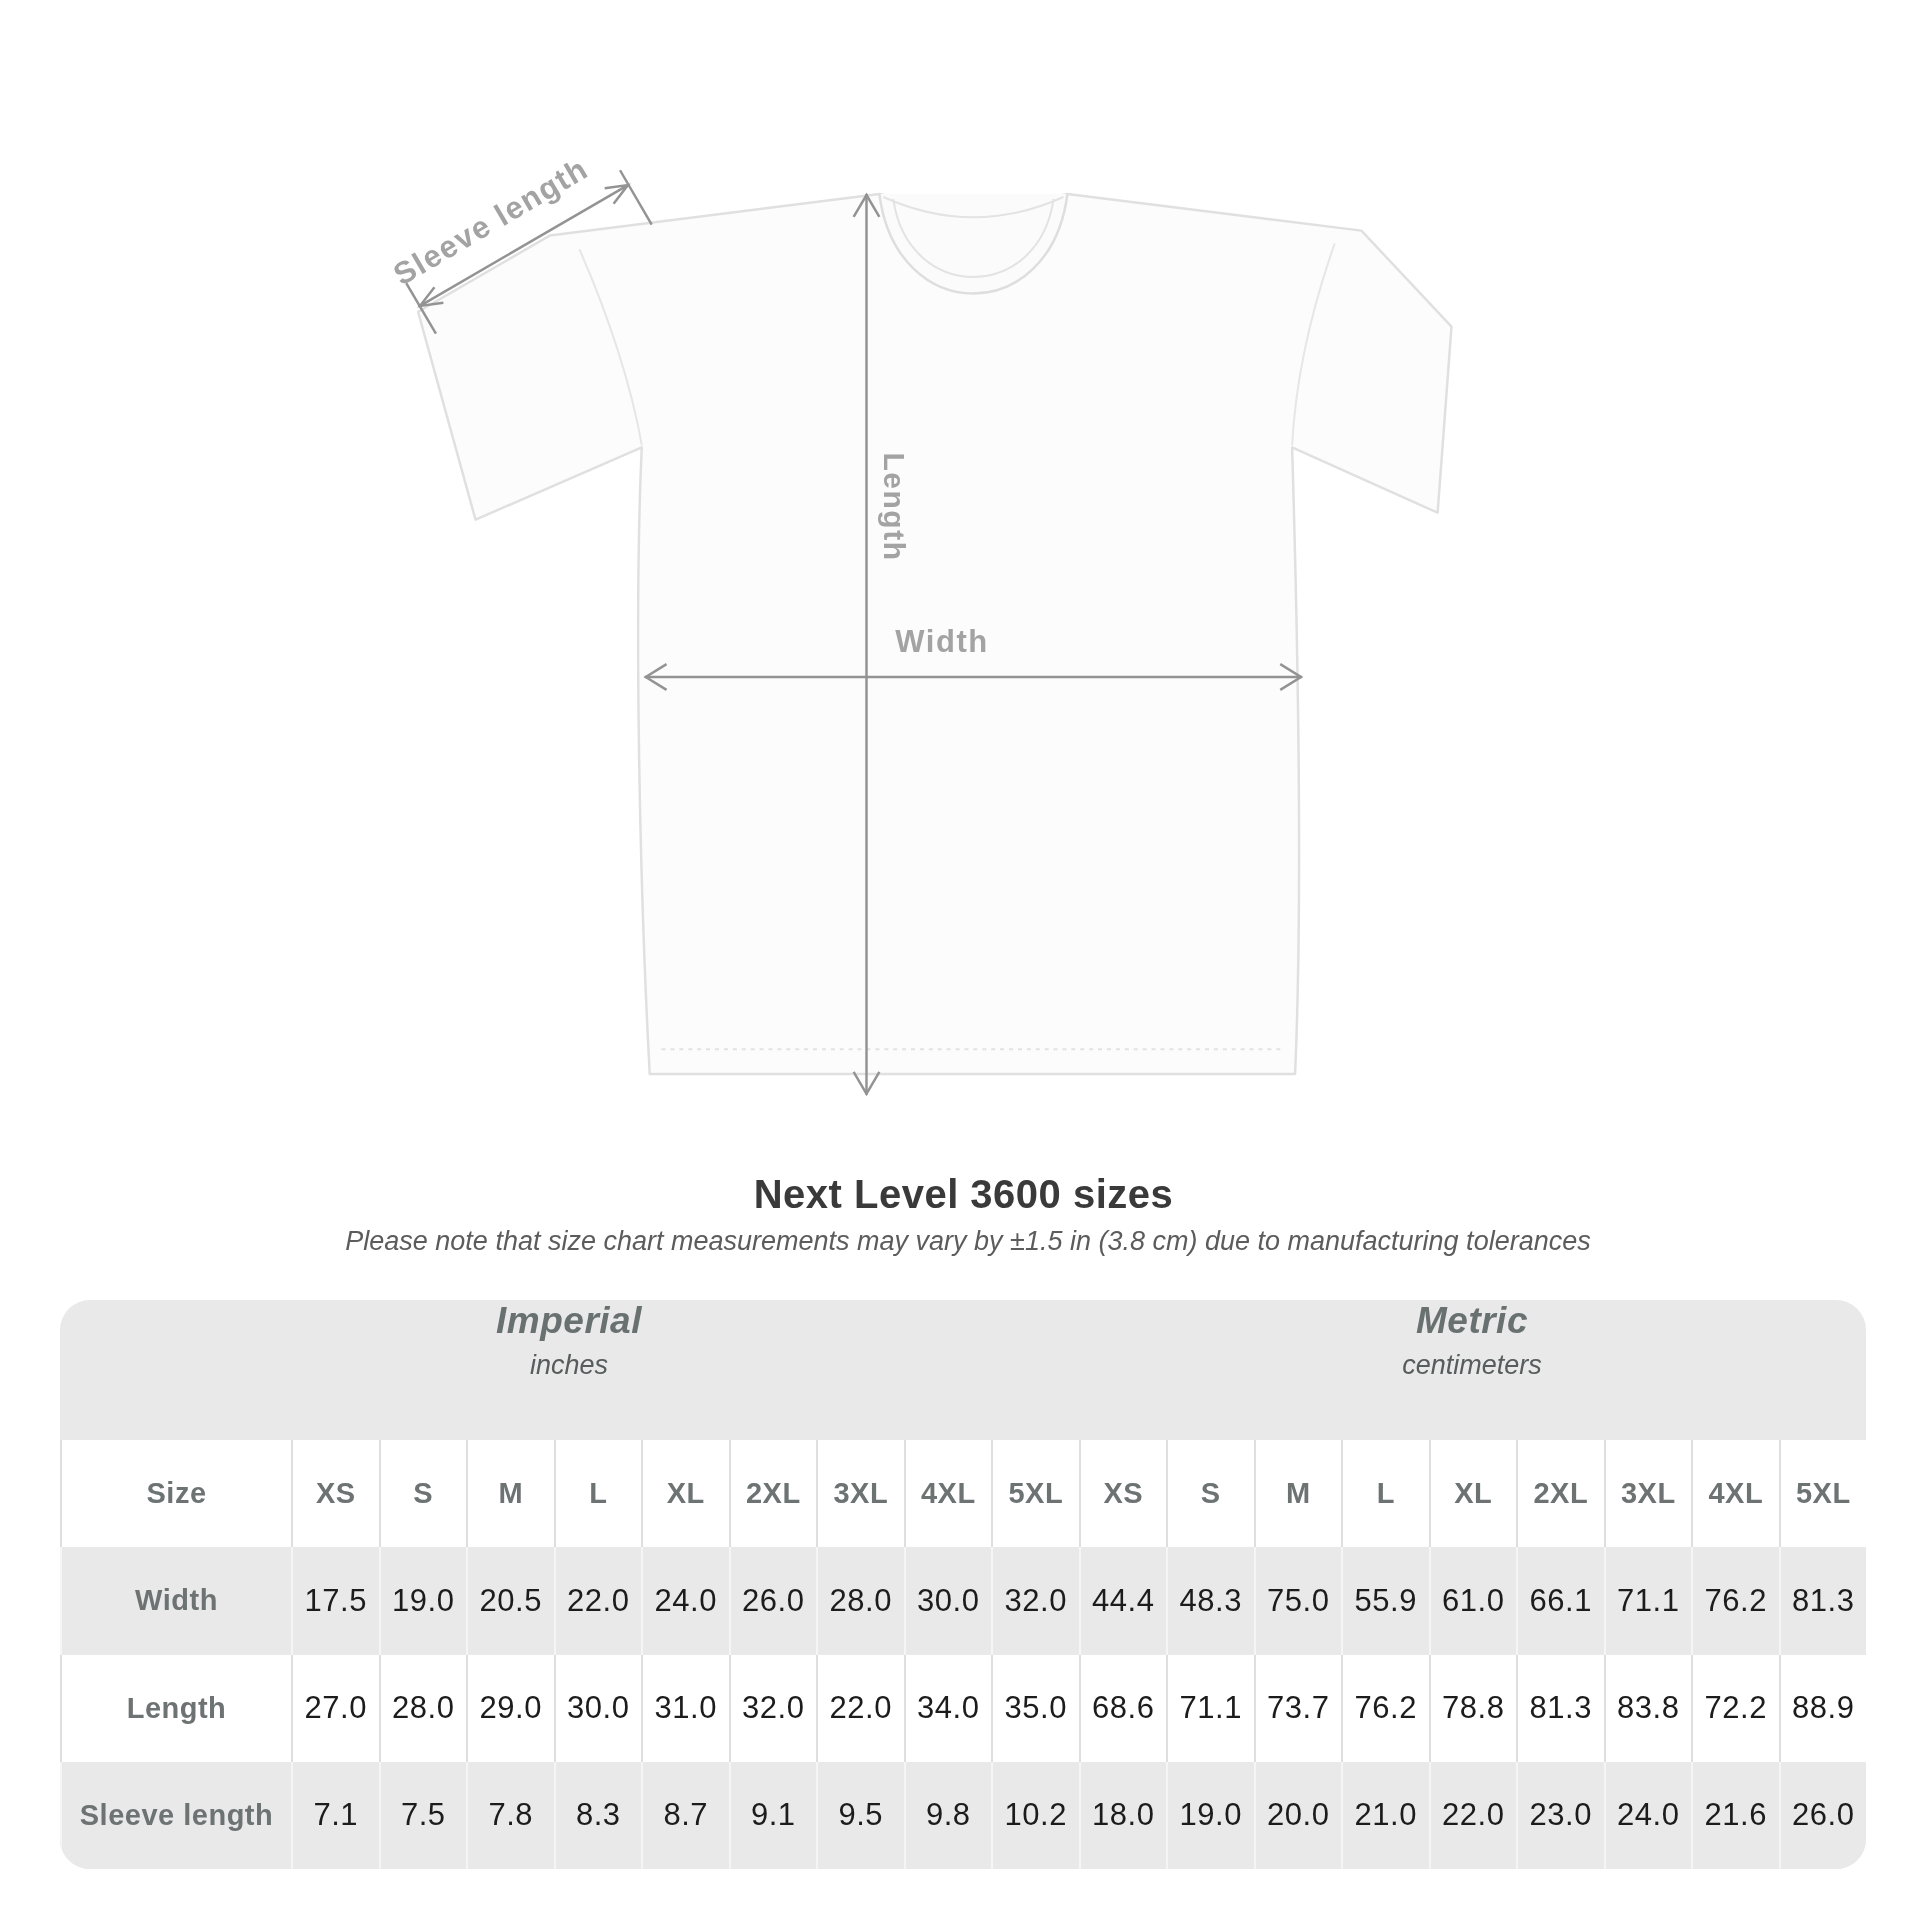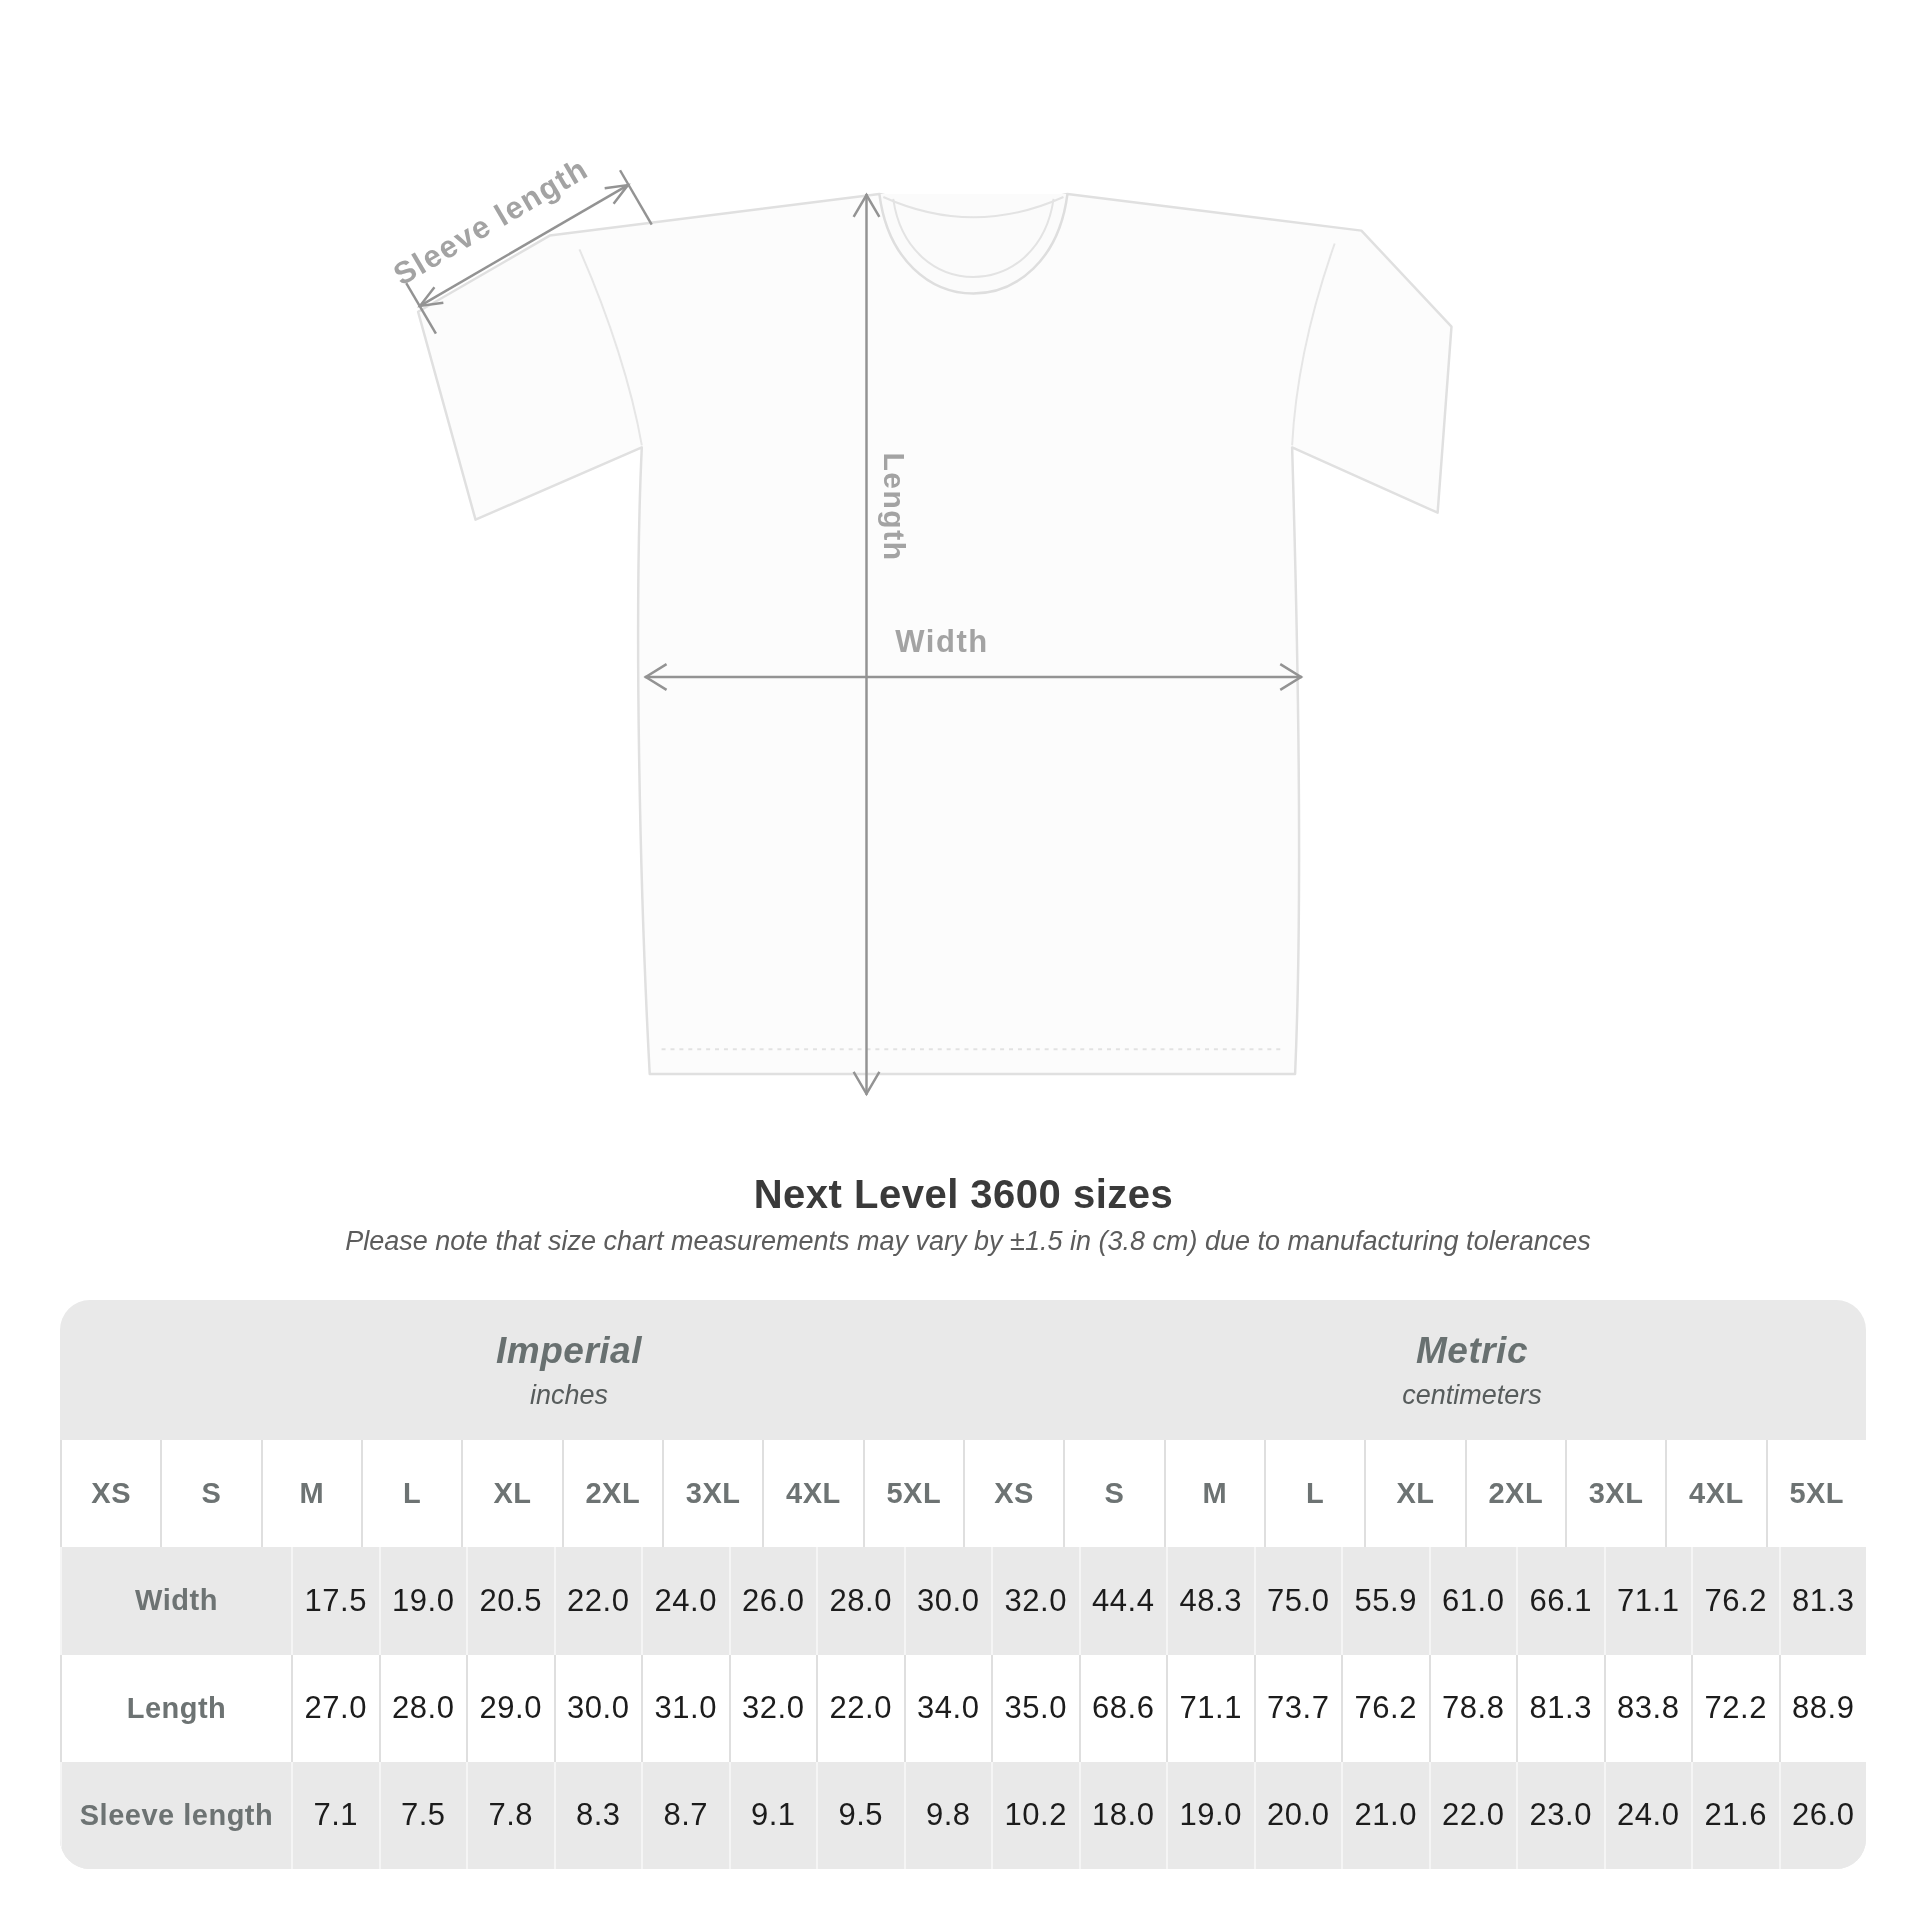--- a/index.html
+++ b/index.html
@@ -31,21 +31,21 @@
     font-size:27px; font-style:italic; color:#5c5c5c;padding-left:9px;
   }
 
   
   #size-table {
     position:absolute; left:60px; top:1300px; width:1806px; height:569px;
     background:#e9e9e9; border-radius:30px; overflow:hidden;
     display:flex; flex-direction:column;
   }
   #unit-band { height:140px; display:flex; }
-  .unit-group { display:flex; flex-direction:column; align-items:center; justify-content:center; gap:8px; }
+  .unit-group { display:flex; flex-direction:column; align-items:center; justify-content:flex-start; gap:8px; }
   #unit-group-imperial { width:1018px; }
   #unit-group-metric { flex:1; }
   .unit-name { font-size:37px; font-weight:bold; font-style:italic; color:#687070; letter-spacing:0.5px; }
   .unit-sub  { font-size:27px; font-style:italic; color:#575c5c; }
 
   .t-row { flex:1; display:flex; align-items:stretch; }
   .t-row.white { background:#ffffff; }
   .t-row.gray  { background:#e9e9e9; }
 
   .cell {
@@ -124,20 +124,21 @@
         <div class="unit-name">Imperial</div>
         <div class="unit-sub">inches</div>
       </div>
       <div class="unit-group" id="unit-group-metric">
         <div class="unit-name">Metric</div>
         <div class="unit-sub">centimeters</div>
       </div>
     </div>
 
     <div class="t-row white" id="header-row">
+        <div class="cell label-cell">Size</div>
         <div class="cell head-cell">XS</div>
         <div class="cell head-cell">S</div>
         <div class="cell head-cell">M</div>
         <div class="cell head-cell">L</div>
         <div class="cell head-cell">XL</div>
         <div class="cell head-cell">2XL</div>
         <div class="cell head-cell">3XL</div>
         <div class="cell head-cell">4XL</div>
         <div class="cell head-cell">5XL</div>
         <div class="cell head-cell">XS</div>

